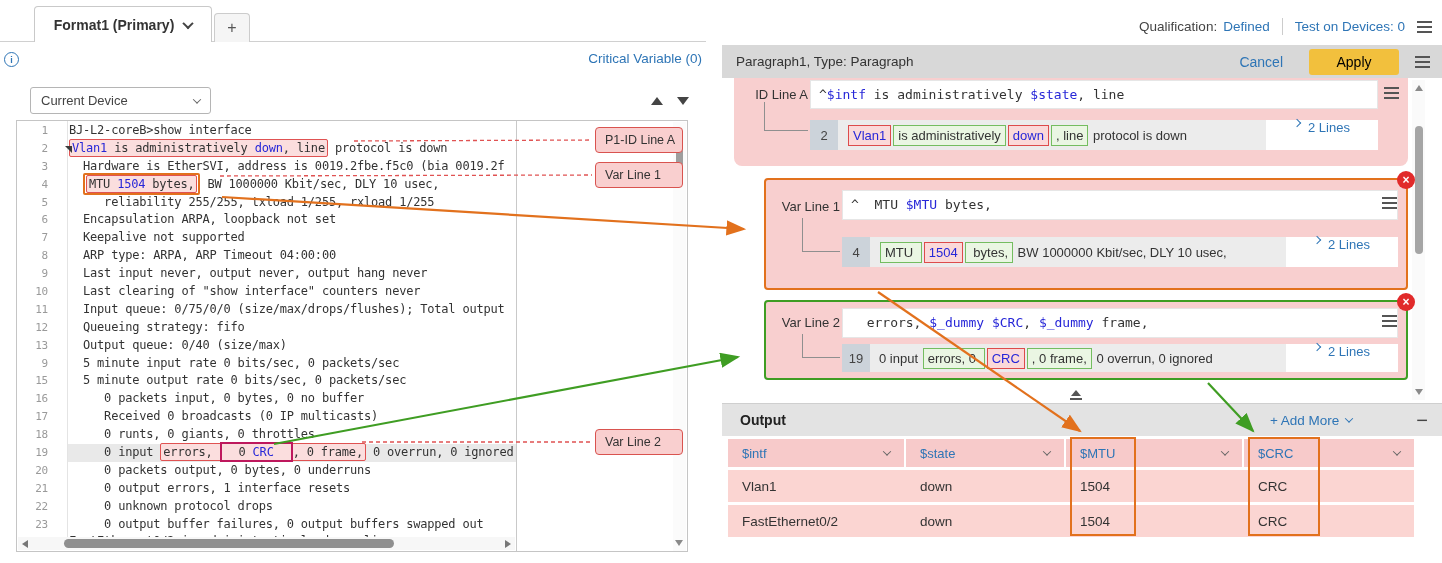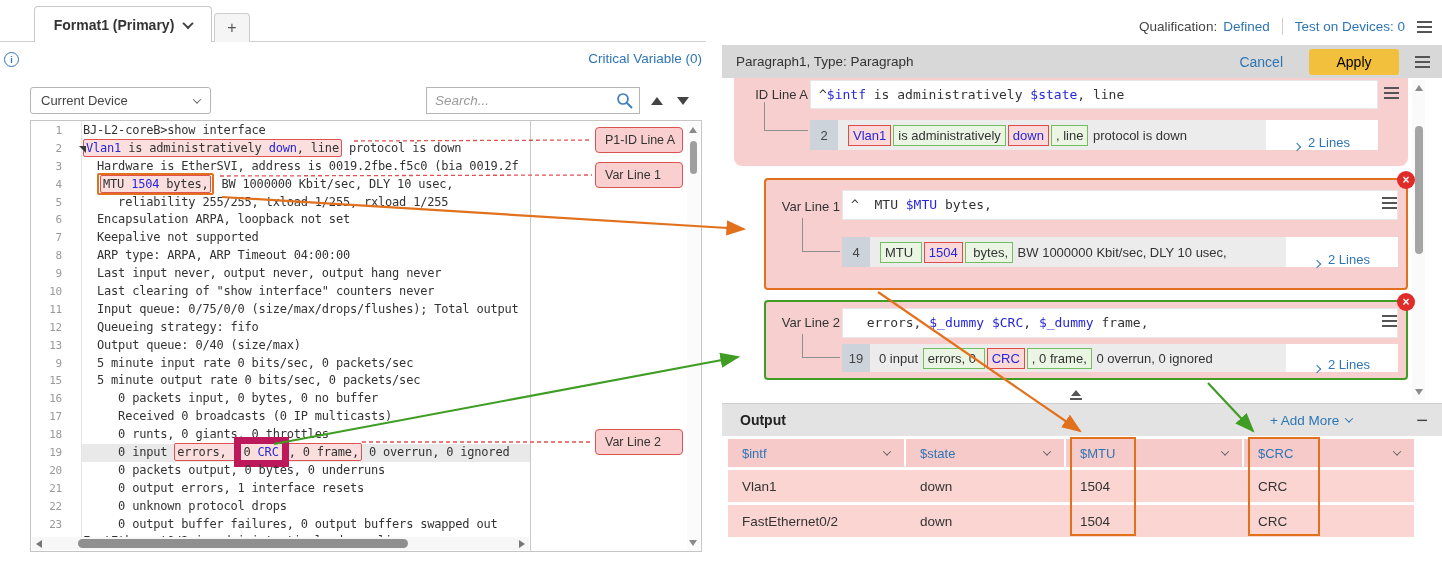--- a/index.html
+++ b/index.html
@@ -46,37 +46,37 @@
   .search-wrap { position:absolute; left:426px; top:87px; width:214px; height:27px; border:1px solid #b5b5b5;
     background:#fff; display:flex; align-items:center; padding:0 6px 0 8px; }
   .search-wrap input { flex:1; border:none; outline:none; font-size:13.5px; color:#444; min-width:0;
     font-family:"Liberation Sans",sans-serif; }
   .search-wrap input::placeholder { font-style:italic; color:#9a9a9a; }
   .tri-up, .tri-down { position:absolute; width:0; height:0; border-left:6px solid transparent; border-right:6px solid transparent; }
   .tri-up { border-bottom:8px solid #444; }
   .tri-down { border-top:8px solid #444; }
 
   
-  .code-outer { position:absolute; left:30px; top:120px; width:672px; height:432px;
+  .code-outer { position:absolute; left:16px; top:120px; width:672px; height:432px;
                 border:1px solid #c5c5c5; background:#fff; }
   .code-area { position:absolute; left:0; top:0; width:500px; height:430px;
                border-right:1px solid #c9c9c9; overflow:hidden; background:#fff; }
   .gutter-line { position:absolute; left:50px; top:0; height:418px; width:1px; background:#e4e4e4; z-index:2; }
   .code-lines { position:absolute; left:0; top:1px; right:0; }
   .cline { height:17.9px; white-space:pre; font-family:"DejaVu Sans Mono",monospace; font-size:12px;
            letter-spacing:-0.2px; color:#333; line-height:17.9px; position:relative; }
   .cline.hl { background:linear-gradient(to right, #fff 51px, #e9e9e9 51px); }
   .ln { display:inline-block; width:44px; padding-right:13px; text-align:right; color:#9a9a9a;
         font-size:11px; position:relative; z-index:3; }
   .fold { position:absolute; left:48px; top:6px; width:0; height:0;
           border-top:7px solid #3a3a3a; border-left:7px solid transparent; z-index:4; }
   .lc { padding-left:8px; }
   .cb-red { border:1px solid #e05252; background:#fbdede; border-radius:2px; padding:1px 2px; }
   .cb-orange { border:2px solid #e2711d; border-radius:2px; padding:2px 1px; }
-  .cb-green { border:7px solid #be185d; padding:1px 3px; }
+  .cb-green { border:2px solid #be185d; padding:1px 17px; }
   .v { color:#2727d8; }
 
   
   .hscroll { position:absolute; left:1px; bottom:1px; width:497px; height:13px; background:#f7f7f7; z-index:5; }
   .hs-thumb { position:absolute; left:46px; top:2px; width:330px; height:9px; background:#8f8f8f; border-radius:5px; }
   .hs-left { position:absolute; left:4px; top:3px; width:0; height:0;
              border-top:4px solid transparent; border-bottom:4px solid transparent; border-right:6px solid #777; }
   .hs-right { position:absolute; right:4px; top:3px; width:0; height:0;
              border-top:4px solid transparent; border-bottom:4px solid transparent; border-left:6px solid #777; }
   .vscroll-l { position:absolute; right:1px; top:1px; width:13px; height:429px; background:#fbfbfb; z-index:5; }
@@ -119,21 +119,21 @@
   #sec-id .conn { left:30px; top:24px; width:44px; height:29px; }
   #sec-v1 .conn { left:36px; top:38px; width:38px; height:34px; }
   #sec-v2 .conn { left:36px; top:32px; width:38px; height:24px; }
   .mrow { position:absolute; display:flex; height:30px; font-size:13px; }
   #sec-id .mrow { left:76px; top:42px; width:568px; }
   #sec-v1 .mrow { left:76px; top:57px; width:556px; }
   #sec-v2 .mrow { left:76px; top:42px; width:556px; height:28px; }
   .lno { flex:0 0 28px; background:#ccd3da; color:#444; display:flex; align-items:center; justify-content:center; }
   .mcont { flex:1; background:#ececec; display:flex; align-items:center; padding:0 9px;
            white-space:pre; color:#333; overflow:hidden; }
-  .mlines { flex:0 0 112px; background:#fff; display:flex; align-items:flex-end; justify-content:center;
+  .mlines { flex:0 0 112px; background:#fff; display:flex; align-items:flex-start; justify-content:center;
             gap:8px; color:#2e75b6; }
   .mb-red { border:1px solid #dd4b4b; background:#fbd9d9; padding:2px 4px; margin:0 1px; white-space:pre; }
   .mb-green { border:1px solid #74bd60; background:#eaf6e3; padding:2px 4px; margin:0 1px; white-space:pre; }
   .xclose { position:absolute; right:-9px; top:-9px; width:18px; height:18px; border-radius:50%;
     background:#e12a2a; color:#fff; font-size:12px; font-weight:bold; display:flex; align-items:center;
     justify-content:center; z-index:6; }
   .xclose::after { content:"\00d7"; margin-top:-1px; }
 
   .vscroll-r { position:absolute; left:1412px; top:80px; width:13px; height:320px; background:#fafafa; z-index:4; }
   .vsr-thumb { position:absolute; top:46px; left:3px; width:8px; height:128px; background:#a5a5a5; border-radius:4px; }
@@ -184,27 +184,20 @@
         <i></i>
         <i></i>
       </span>
   </div>
 
   <span class="info"></span>
   <span class="crit-link">Critical Variable (0)</span>
   <div class="dev-select">
     <span>Current Device</span>
     <span class="chev sm gray"></span>
-  </div>
-  <div class="search-wrap">
-    <input type="text" placeholder="Search..." style="">
-    <svg width="17" height="17" viewBox="0 0 17 17">
-      <circle cx="7" cy="7" r="5" fill="none" stroke="#3c7dc4" stroke-width="1.7"></circle>
-      <line x1="11" y1="11" x2="16" y2="16" stroke="#3c7dc4" stroke-width="2"></line>
-    </svg>
   </div>
   <span class="tri-up" style="left:651px; top:97px;"></span>
   <span class="tri-down" style="left:677px; top:97px;"></span>
 
   <div class="code-outer">
     <div class="code-area">
       <div class="gutter-line"></div>
       <div class="code-lines" id="code-lines">
           <div class="cline"><span class="ln">1</span><span class="lc"><span>BJ-L2-coreB&gt;show interface</span></span></div>
           <div class="cline"><span class="ln">2</span><span class="fold"></span><span class="lc"><span class="cb-red"><span class="v">Vlan1</span><span> is administratively </span><span class="v">down</span><span>, line</span></span><span> protocol is down</span></span></div>

